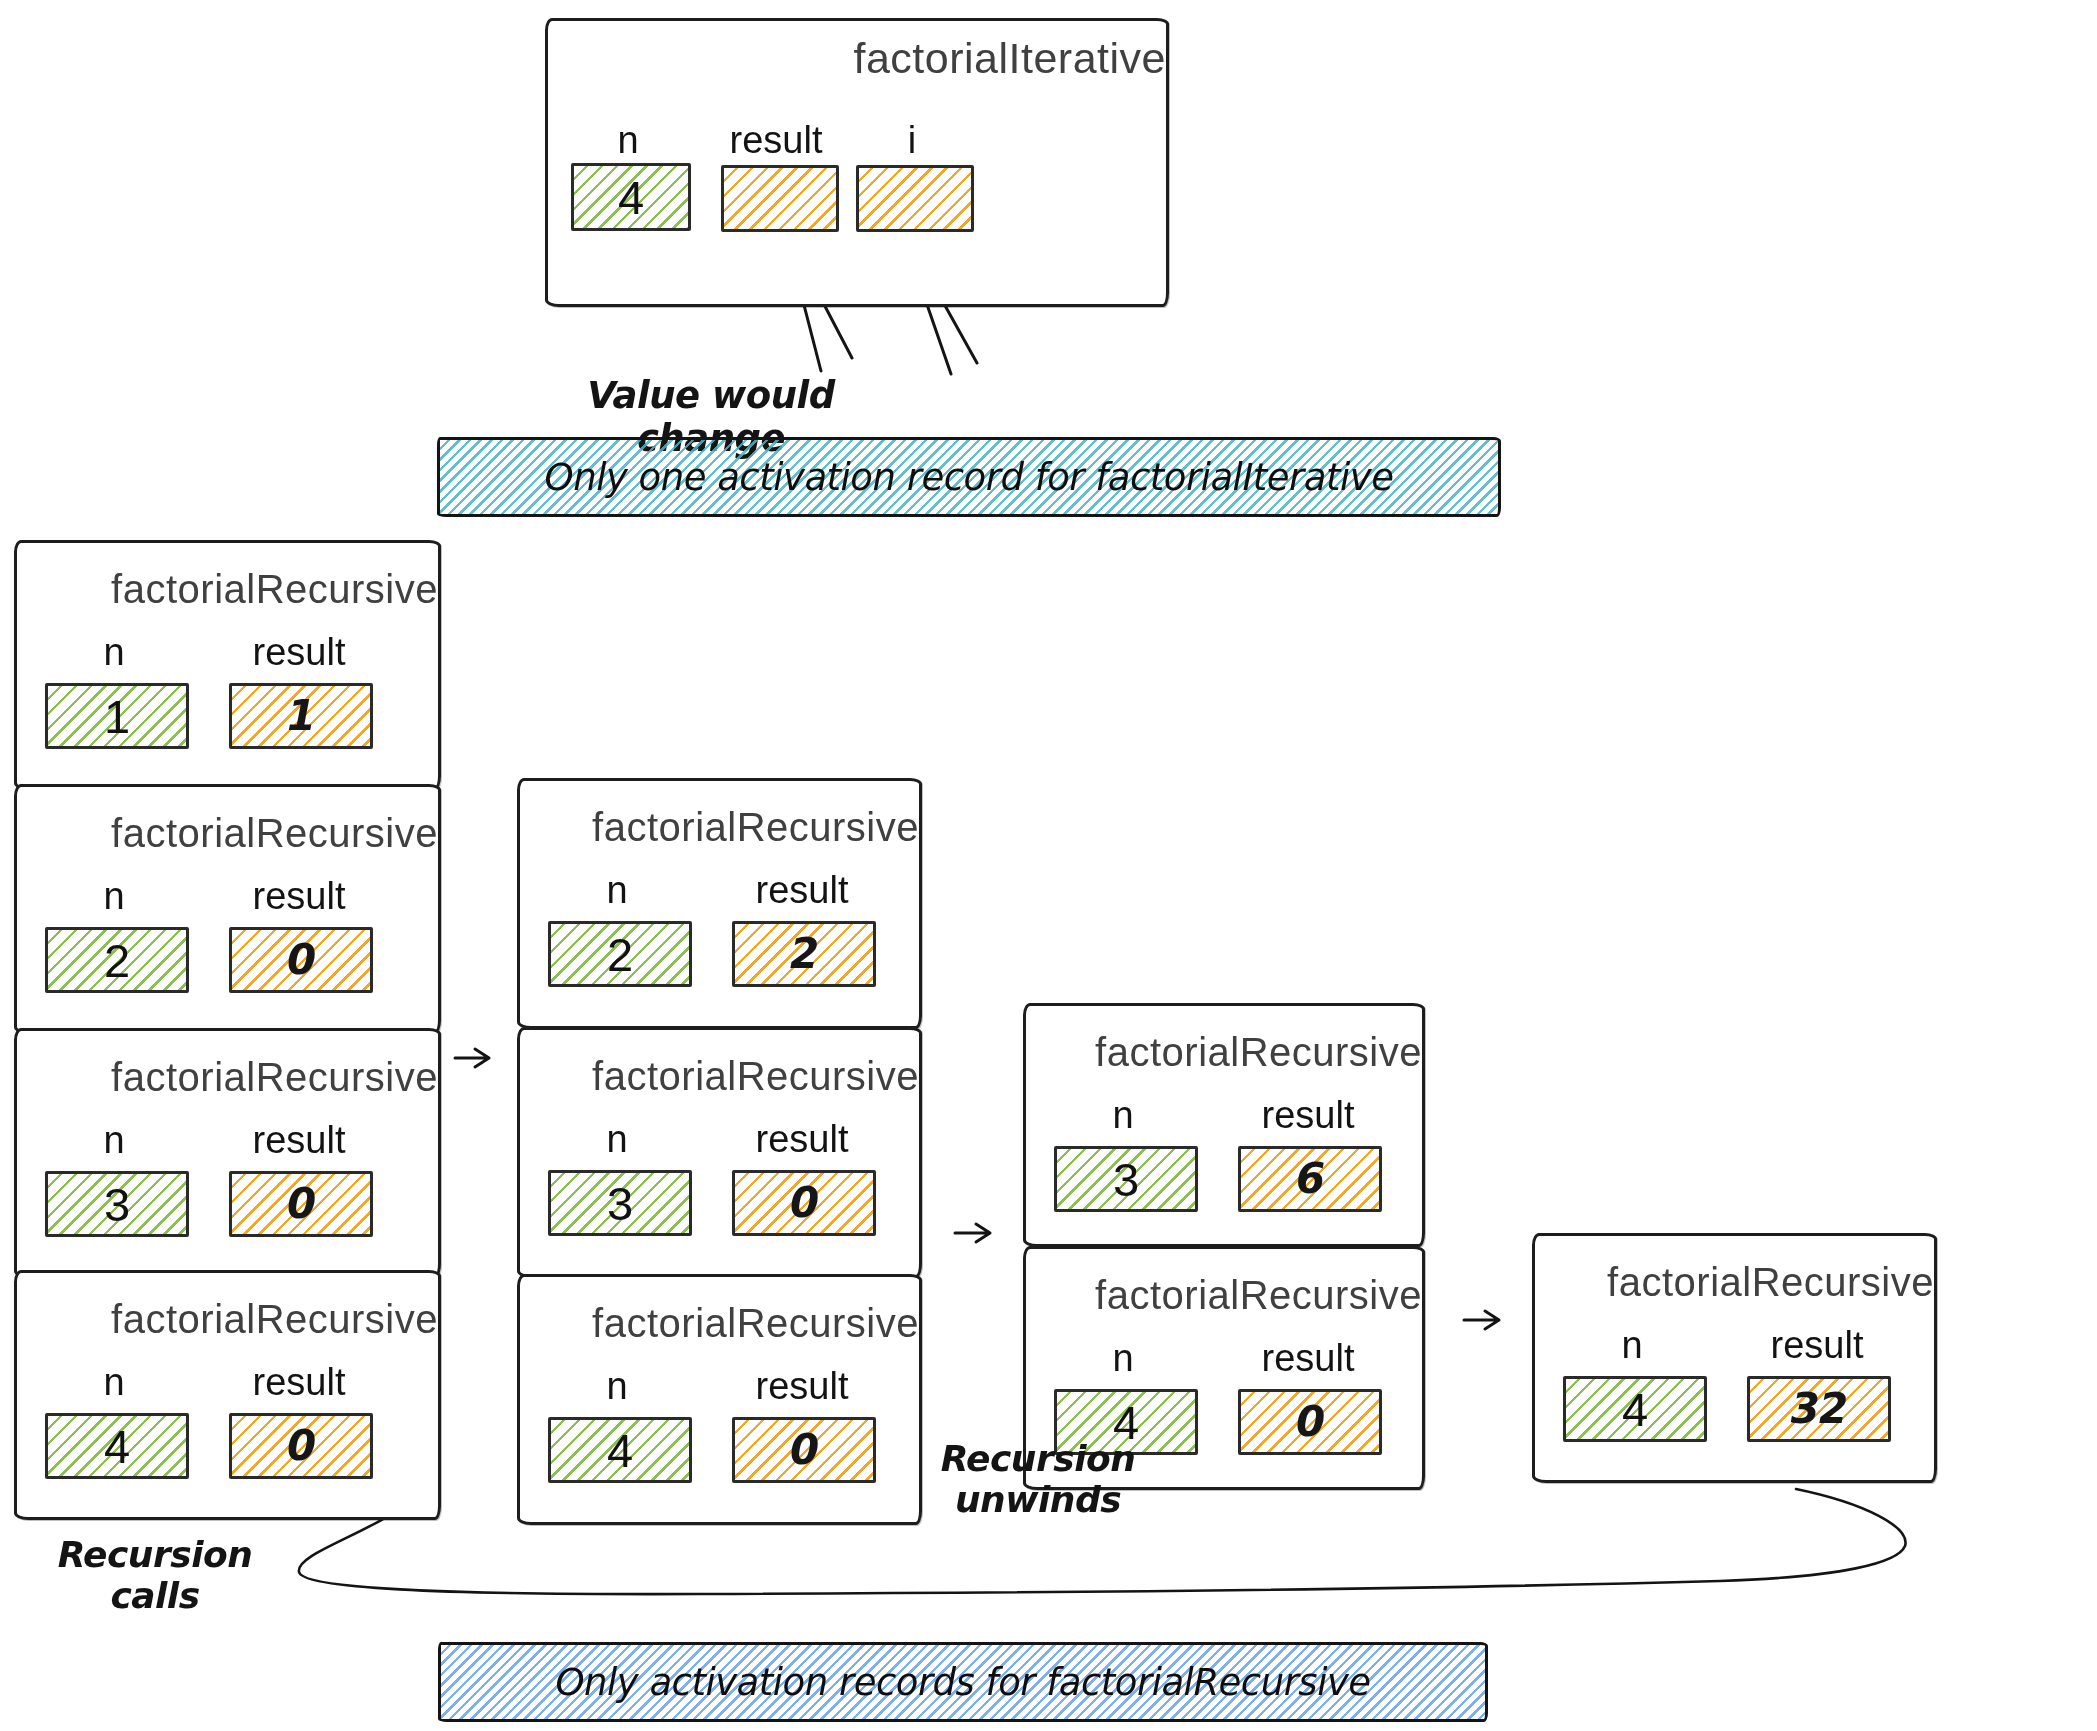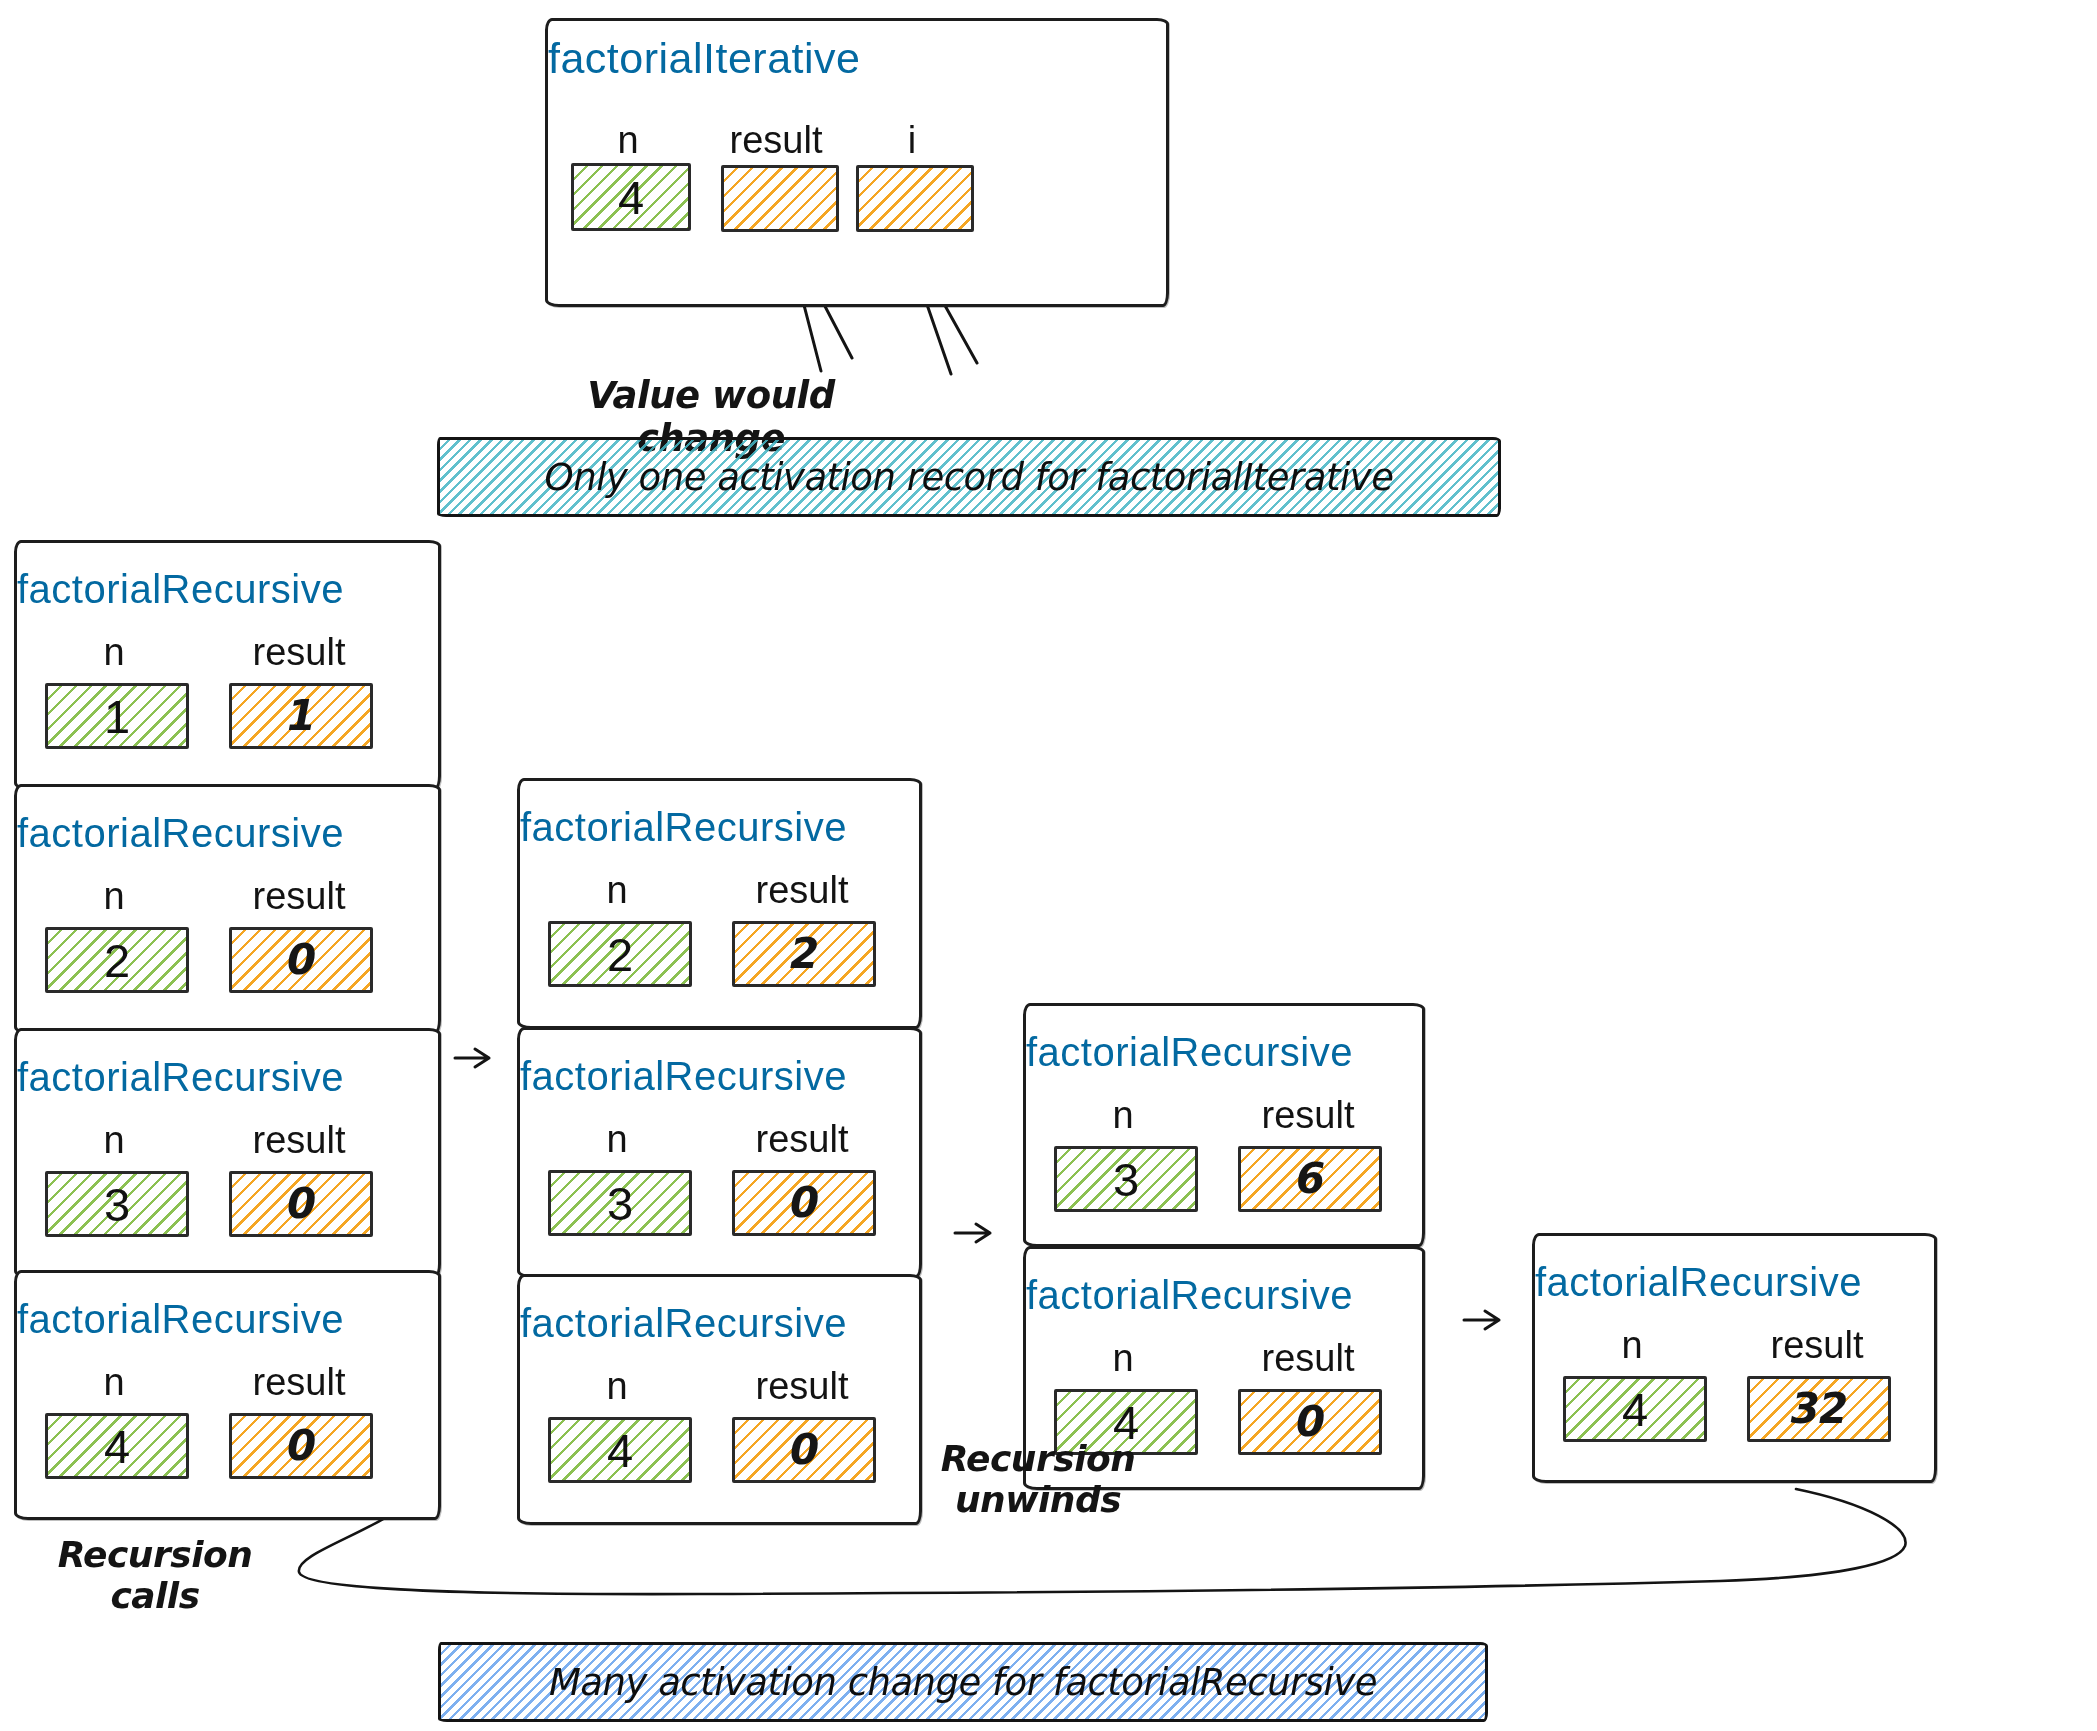--- a/index.html
+++ b/index.html
@@ -4,22 +4,22 @@
 <style>
   html,body{margin:0;padding:0;background:#ffffff}
   .canvas{position:relative;width:2097px;height:1731px;background:#fff;overflow:hidden;
           font-family:"Liberation Sans",sans-serif;color:#111}
 
   .overlay{position:absolute;left:0;top:0;width:2097px;height:1731px;pointer-events:none}
 
   
   .record{position:absolute;background:#fff;border:3.5px solid #1d1d1d;
           border-radius:7px 12px 6px 14px / 12px 6px 14px 7px;box-shadow:1px 1px 0 rgba(0,0,0,.25)}
-  .rec-title{position:absolute;top:24px;left:0;right:0;text-align:left;
-             font:400 40px/1.1 "Liberation Sans",sans-serif;letter-spacing:.5px;color:#0369a1}
+  .rec-title{position:absolute;top:24px;left:0;right:0;text-align:right;
+             font:400 40px/1.1 "Liberation Sans",sans-serif;letter-spacing:.5px;color:#404040}
   .iter .rec-title{top:14px;font-size:43px}
   .slot-label{position:absolute;transform:translateX(-50%);
               font:400 38px/1 "Liberation Sans",sans-serif;color:#131313}
   .vbox{position:absolute;border:3px solid #2a2a2a;border-radius:2px;background-color:#fff;
         display:flex;align-items:center;justify-content:center}
   .hatch-green{background-image:repeating-linear-gradient(135deg,transparent 0 8px,var(--green) 8px 10.5px)}
   .hatch-orange{background-image:repeating-linear-gradient(135deg,transparent 0 8px,var(--orange) 8px 10.5px)}
   .val-print{font:400 47px/1 "Liberation Sans",sans-serif;color:#111}
   .val-hand{font:700 42px/1 "DejaVu Sans",sans-serif;font-style:italic;color:#161616;letter-spacing:-1px}
 
@@ -202,16 +202,16 @@
         <div class="vbox hatch-orange" style="left: 212px; top: 140px; width: 138px; height: 60px;">
           <span class="val-hand">32</span>
         </div>
       </section>
     </div>
 
   <div class="annot hand" style="left:30px;top:1534px;width:250px;font-size:36px;font-weight:700">Recursion calls</div>
   <div class="annot hand" style="left:898px;top:1438px;width:280px;font-size:36px;font-weight:700">Recursion unwinds</div>
 
   <div class="banner blue" style="left:438px;top:1642px;width:1044px;height:74px">
-    <span class="txt">Many activation change for factorialRecursive</span>
+    <span class="txt">Only activation records for factorialRecursive</span>
   </div>
 
 </div>
 
 </body></html>

